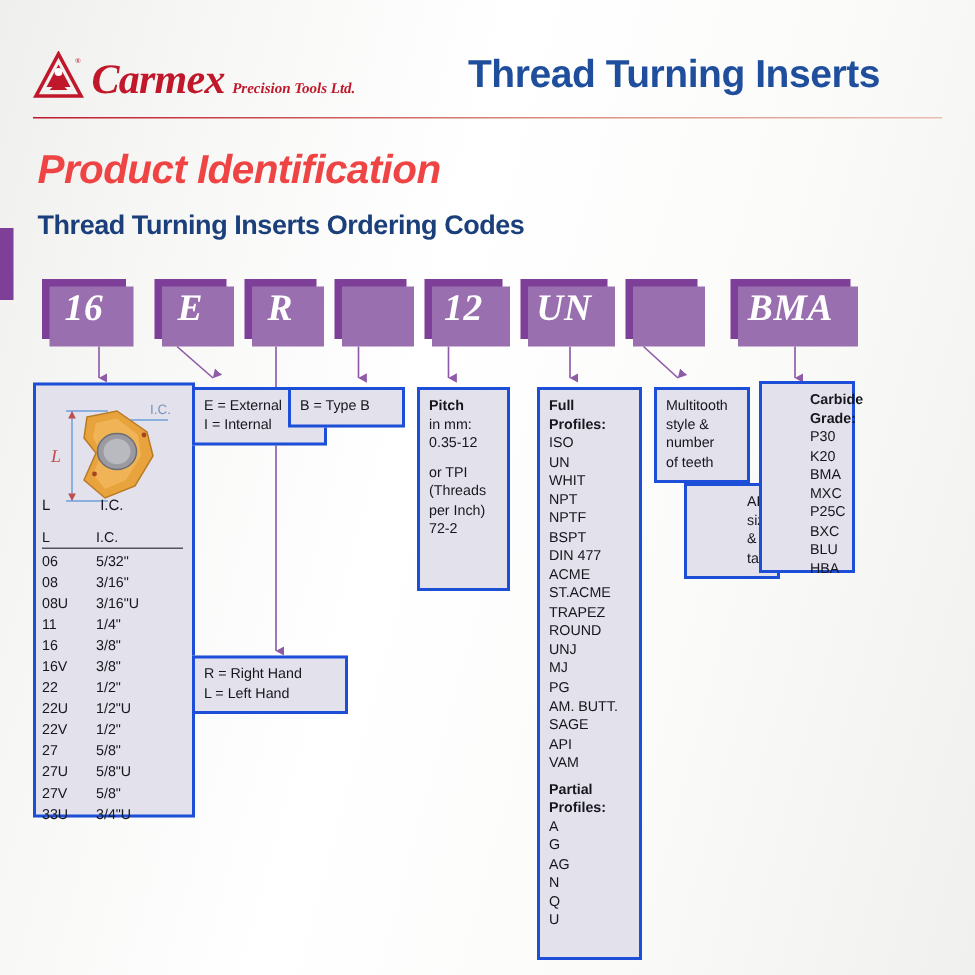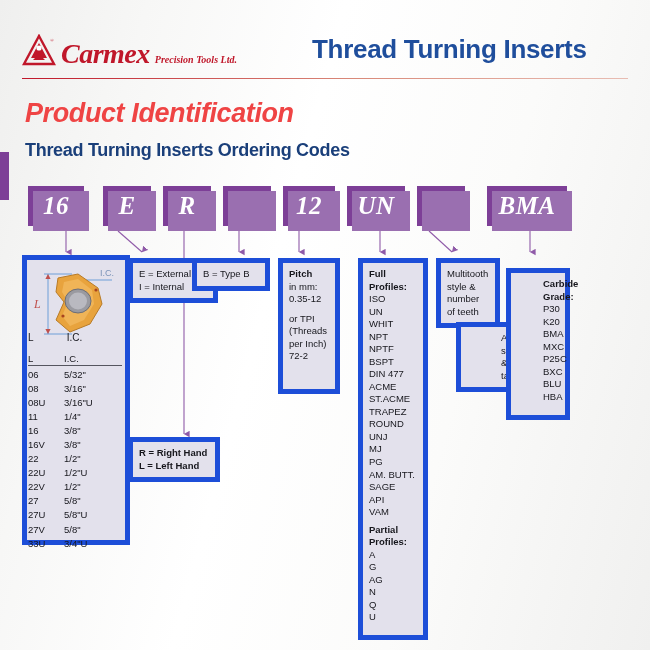--- a/index.html
+++ b/index.html
@@ -81,21 +81,21 @@
   .code-box::after {
     content: ""; position: absolute;
     left: 5px; top: 5px; width: 100%; height: 100%;
     background: #9a6fb0; z-index: -1;
   }
 
   
   .dbox {
     position: absolute;
     background: #e3e1ec;
-    border: 5px solid #1d4ed8;
+    border: 2px solid #1d4ed8;
     font-size: 9.5px; color: #16161c;
     line-height: 1.32;
     padding: 5px 6px;
     z-index: 3;
   }
   .dbox b { font-weight: bold; display: block; }
   .dbox .sp { display: block; height: 7px; }
 
   
   .conn { position: absolute; z-index: 1; }
@@ -280,21 +280,21 @@
         <span class="lic-c2">3/4"U</span>
       </div>
     </div>
 </div>
 
 <div class="dbox" style="left:128px; top:258px; width:90px;">
   <span>E = External</span><br>
   <span>I = Internal</span>
 </div>
 
-<div class="dbox" style="left:128px; top:437px; width:92px;font-weight:bold;">
+<div class="dbox" style="left:128px; top:437px; width:104px;">
   <span>R = Right Hand</span><br>
   <span>L = Left Hand</span>
 </div>
 
 <div class="dbox" style="left:192px; top:258px; width:78px;">
   <span>B = Type B</span>
 </div>
 
 <div class="dbox" style="left:278px; top:258px; width:62px; height:136px;">
   <b>Pitch</b>
@@ -348,21 +348,21 @@
   <span>style &amp;</span><br>
   <span>number</span><br>
   <span>of teeth</span>
 </div>
 
 <div class="dbox" style="left:456px; top:322px; width:64px;padding-left:40px;">
   <span>API size</span><br>
   <span>&amp; taper</span>
 </div>
 
-<div class="dbox" style="left:506px; top:268px; width:64px; height:152px;padding-left:32px;">
+<div class="dbox" style="left:506px; top:254px; width:64px; height:128px;padding-left:32px;">
   <b>Carbide</b>
   <b>Grade:</b>
   <div id="carbide-list" class="plist">
       <div>P30</div>
       <div>K20</div>
       <div>BMA</div>
       <div>MXC</div>
       <div>P25C</div>
       <div>BXC</div>
       <div>BLU</div>

